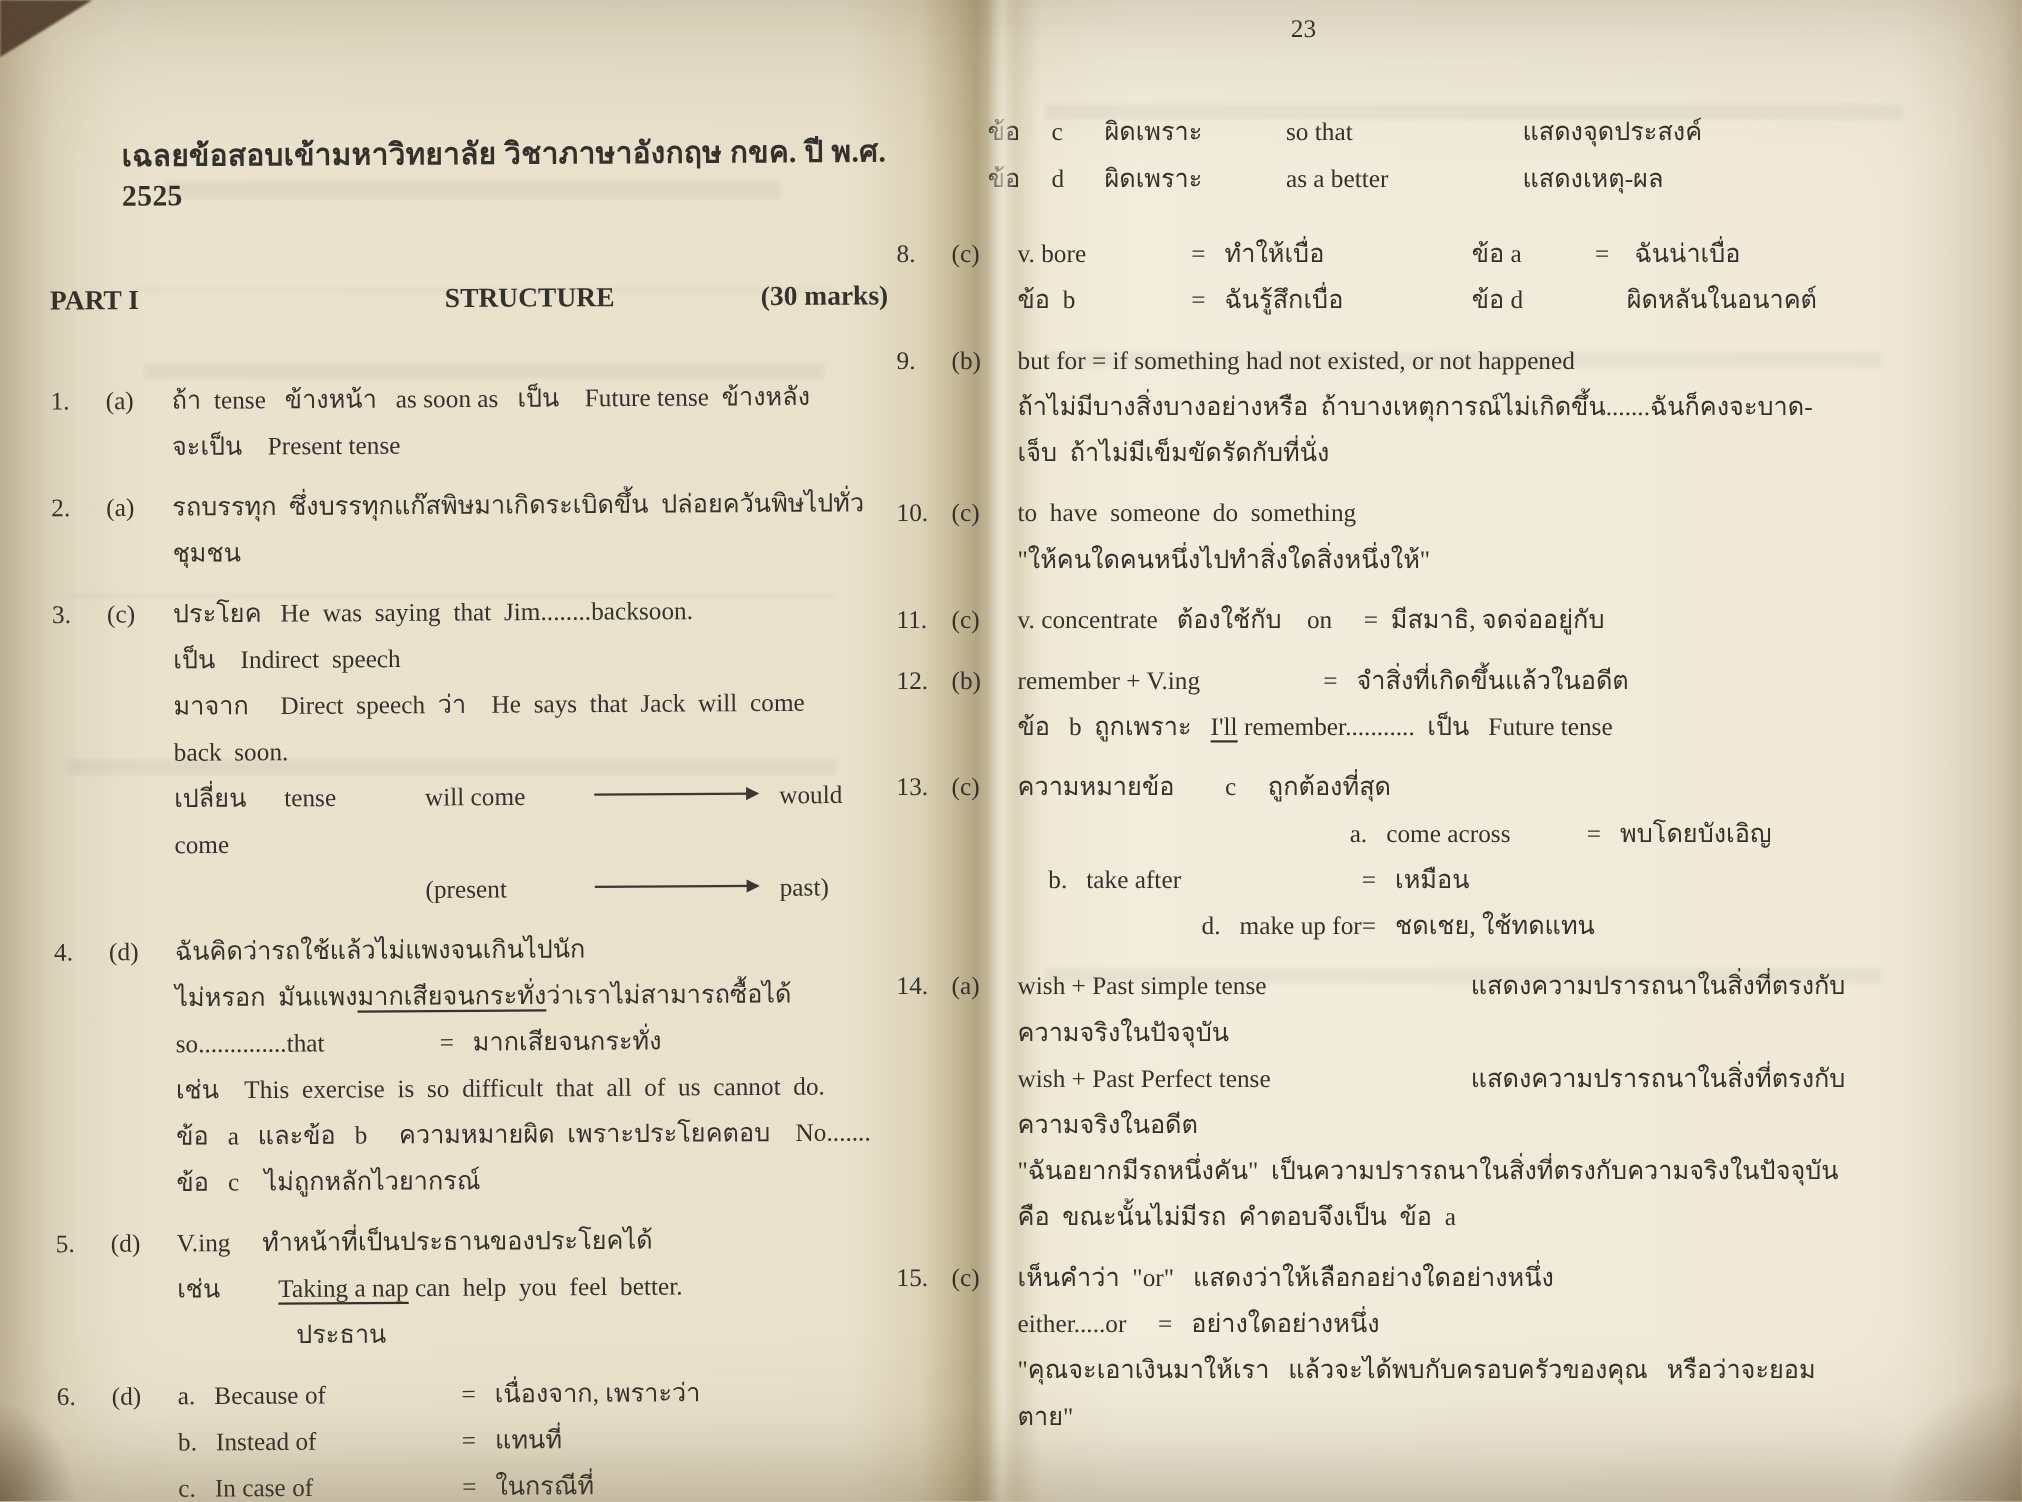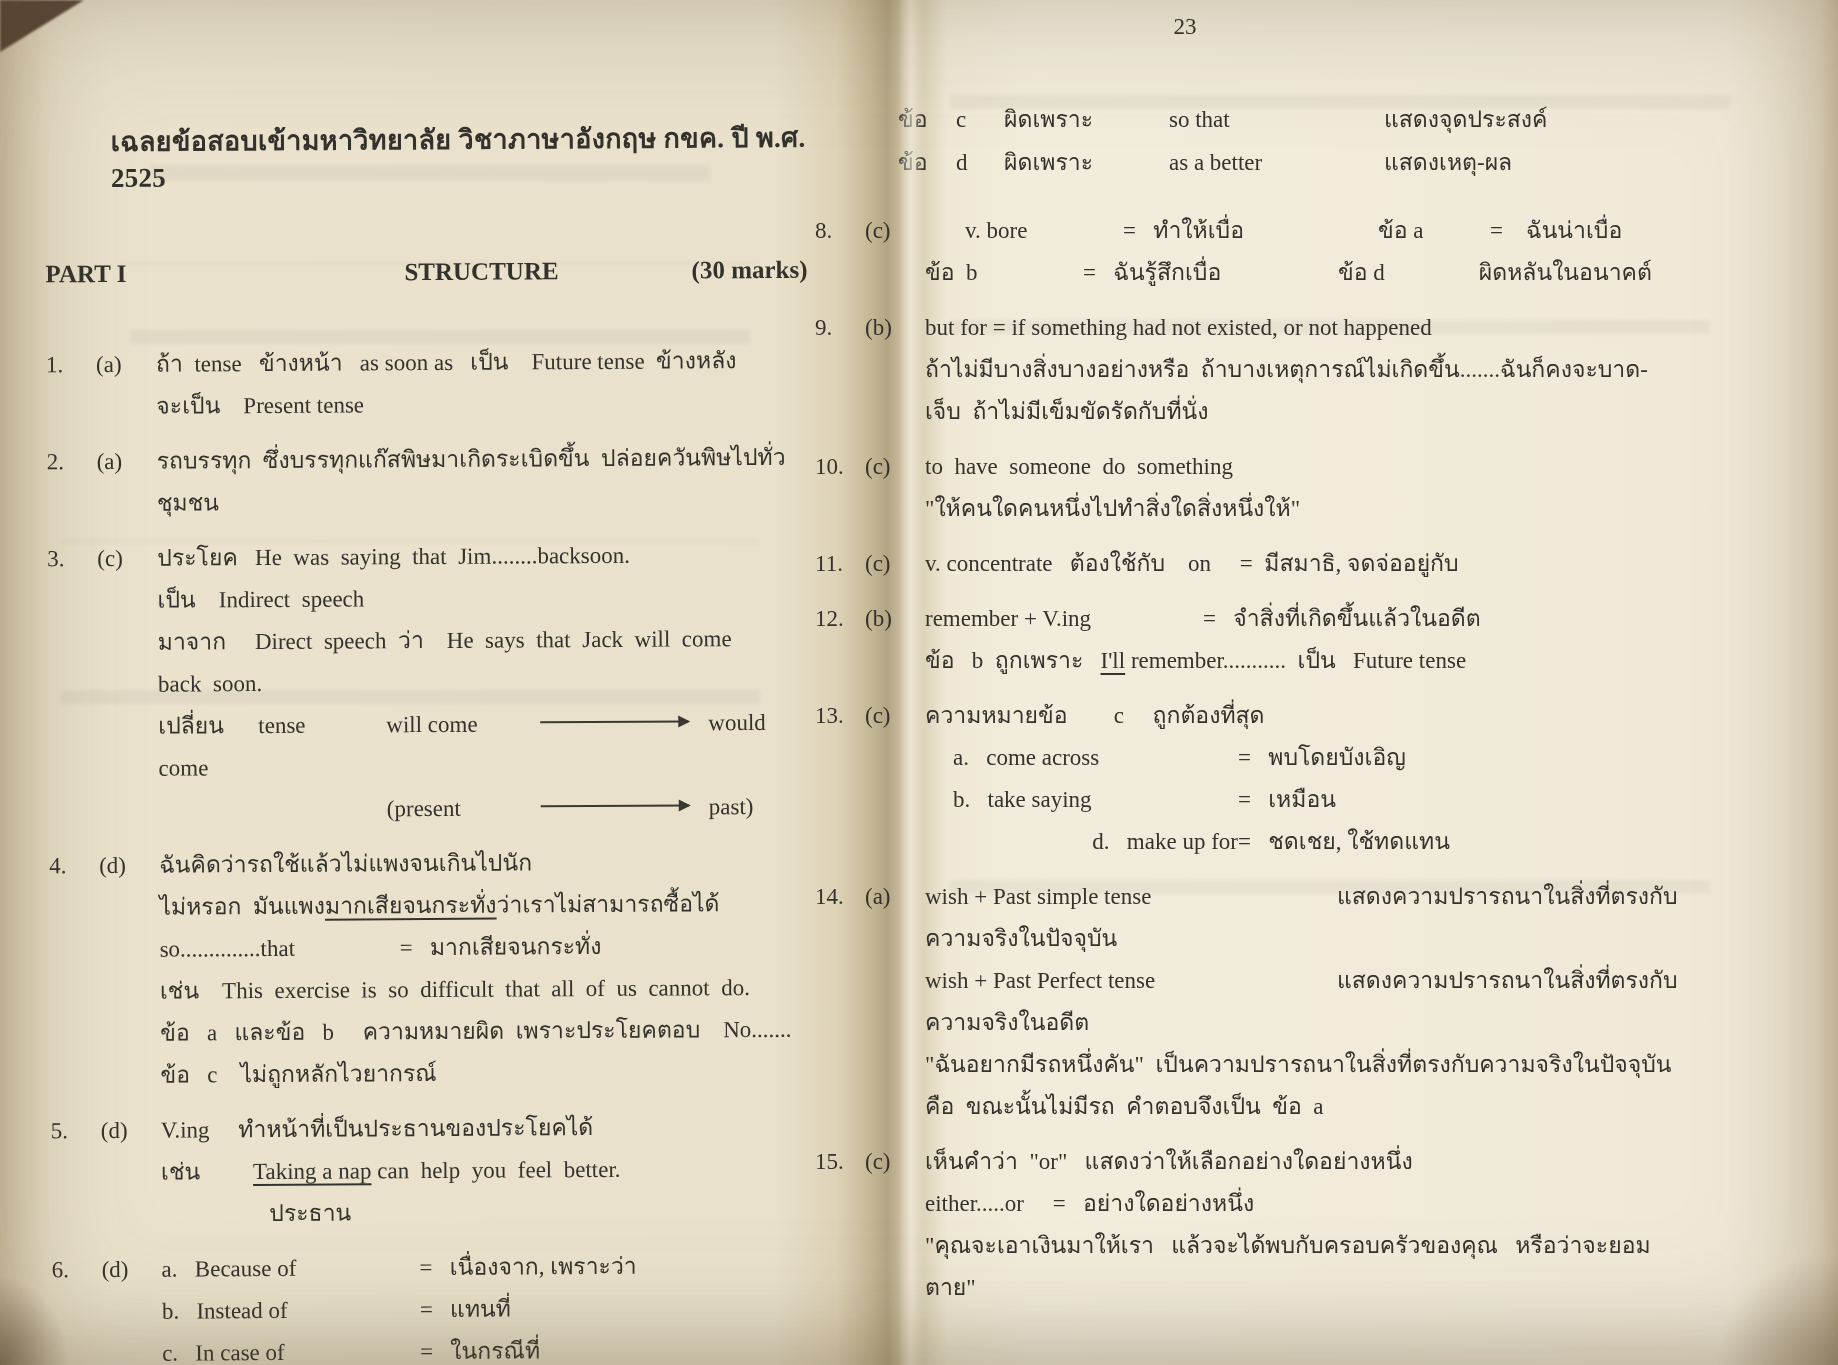--- a/index.html
+++ b/index.html
@@ -170,21 +170,21 @@
   <div class="pageno">23</div>
   <div class="carry" id="carry-lines">
       <div class="ln"><span class="col" style="min-width: 58px;">ข้อ</span><span class="col" style="min-width: 48px;">c</span><span class="col" style="min-width: 165px;">ผิดเพราะ</span><span class="col" style="min-width: 215px;">so that</span><span>แสดงจุดประสงค์</span></div>
       <div class="ln"><span class="col" style="min-width: 58px;">ข้อ</span><span class="col" style="min-width: 48px;">d</span><span class="col" style="min-width: 165px;">ผิดเพราะ</span><span class="col" style="min-width: 215px;">as a better</span><span>แสดงเหตุ-ผล</span></div>
     </div>
   <div class="items" id="right-items">
       <div class="item">
         <span class="no">8.</span>
         <span class="ans">(c)</span>
         <div class="content">
-          <div class="ln"><span class="col" style="min-width: 158px; margin-left: 40px;">v. bore</span><span class="col" style="min-width: 255px;">=   ทำให้เบื่อ</span><span class="col" style="min-width: 112px;">ข้อ a</span><span>=    ฉันน่าเบื่อ</span></div>
+          <div class="ln"><span class="col" style="min-width: 158px;">v. bore</span><span class="col" style="min-width: 255px;">=   ทำให้เบื่อ</span><span class="col" style="min-width: 112px;">ข้อ a</span><span>=    ฉันน่าเบื่อ</span></div>
           <div class="ln"><span class="col" style="min-width: 158px;">ข้อ  b</span><span class="col" style="min-width: 255px;">=   ฉันรู้สึกเบื่อ</span><span class="col" style="min-width: 112px;">ข้อ d</span><span>     ผิดหลันในอนาคต์</span></div>
         </div>
       </div>
       <div class="item">
         <span class="no">9.</span>
         <span class="ans">(b)</span>
         <div class="content">
           <div class="ln"><span>but for = if something had not existed, or not happened</span></div>
           <div class="ln"><span>ถ้าไม่มีบางสิ่งบางอย่างหรือ  ถ้าบางเหตุการณ์ไม่เกิดขึ้น.......ฉันก็คงจะบาด-</span></div>
           <div class="ln"><span>เจ็บ  ถ้าไม่มีเข็มขัดรัดกับที่นั่ง</span></div>
@@ -211,22 +211,22 @@
         <div class="content">
           <div class="ln"><span class="col" style="min-width: 278px;">remember + V.ing</span><span>=   จำสิ่งที่เกิดขึ้นแล้วในอดีต</span></div>
           <div class="ln"><span>ข้อ   b  ถูกเพราะ   </span><span class="u">I'll</span><span> remember...........  เป็น   Future tense</span></div>
         </div>
       </div>
       <div class="item">
         <span class="no">13.</span>
         <span class="ans">(c)</span>
         <div class="content">
           <div class="ln"><span>ความหมายข้อ        c     ถูกต้องที่สุด</span></div>
-          <div class="ln" style="padding-left: 28px;"><span class="col" style="min-width: 285px;">a.   come across</span><span>=   พบโดยบังเอิญ</span></div>
-          <div class="ln" style="padding-left: 28px;"><span class="col" style="min-width: 285px;">b.   take saying</span><span>=   เหมือน</span></div>
+          <div class="ln" style="padding-left: 28px; text-align: center;"><span class="col" style="min-width: 285px;">a.   come across</span><span>=   พบโดยบังเอิญ</span></div>
+          <div class="ln" style="padding-left: 28px;"><span class="col" style="min-width: 285px;">b.   take after</span><span>=   เหมือน</span></div>
           <div class="ln" style="padding-left: 28px;"><span class="col" style="min-width: 285px; text-align: right;">d.   make up for</span><span>=   ชดเชย, ใช้ทดแทน</span></div>
         </div>
       </div>
       <div class="item">
         <span class="no">14.</span>
         <span class="ans">(a)</span>
         <div class="content">
           <div class="ln"><span class="col" style="min-width: 412px;">wish + Past simple tense</span><span>แสดงความปรารถนาในสิ่งที่ตรงกับ</span></div>
           <div class="ln"><span>ความจริงในปัจจุบัน</span></div>
           <div class="ln"><span class="col" style="min-width: 412px;">wish + Past Perfect tense</span><span>แสดงความปรารถนาในสิ่งที่ตรงกับ</span></div>

